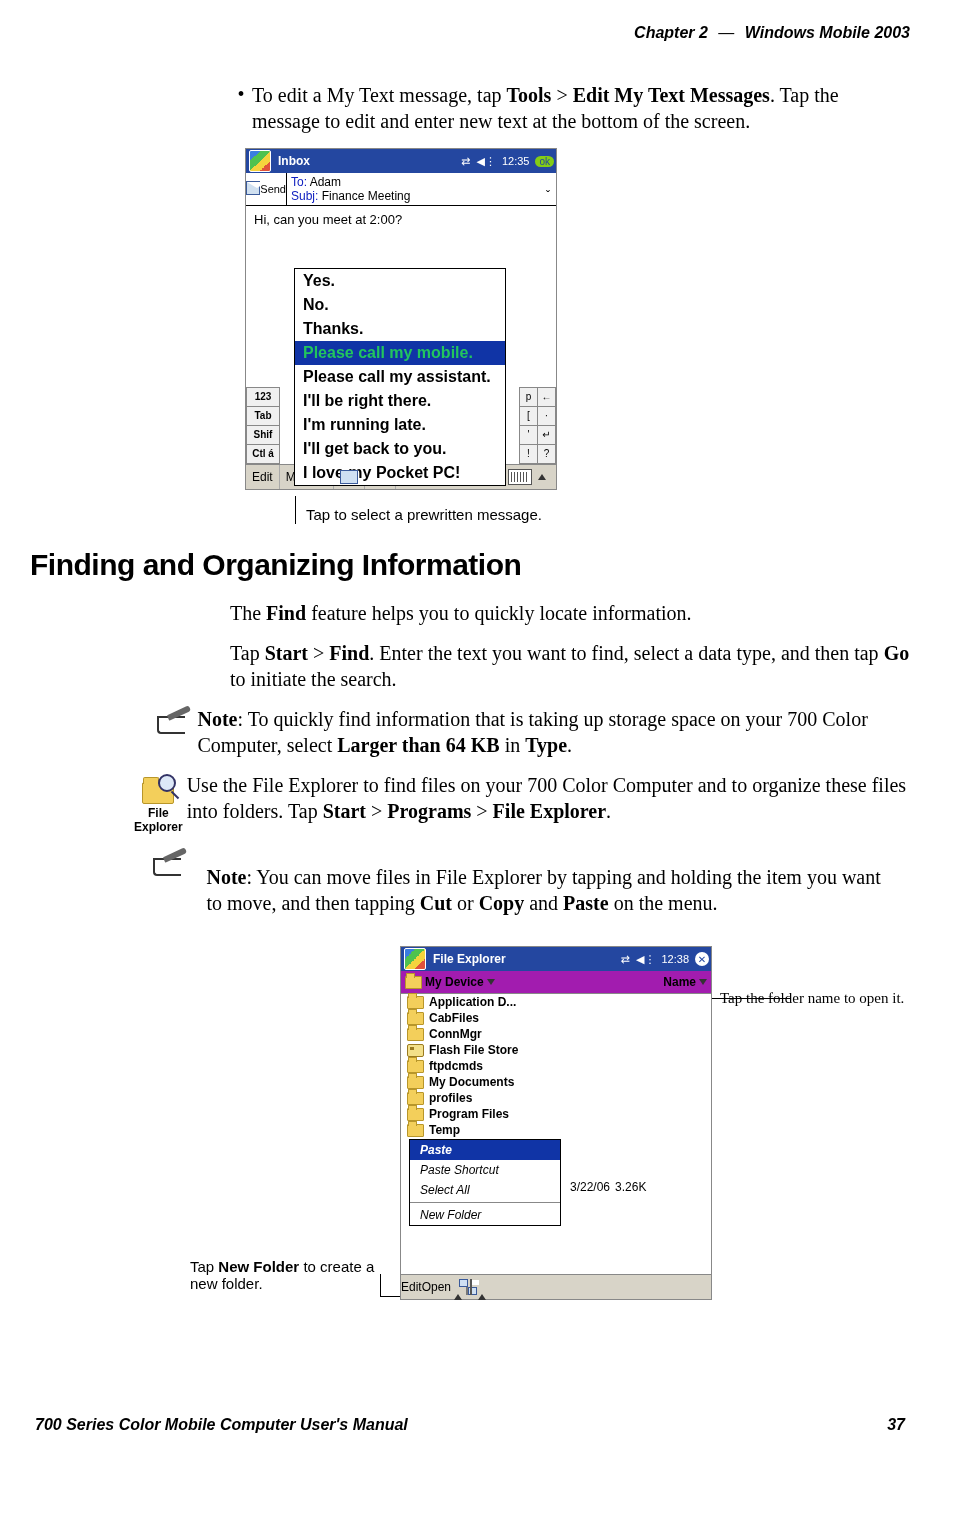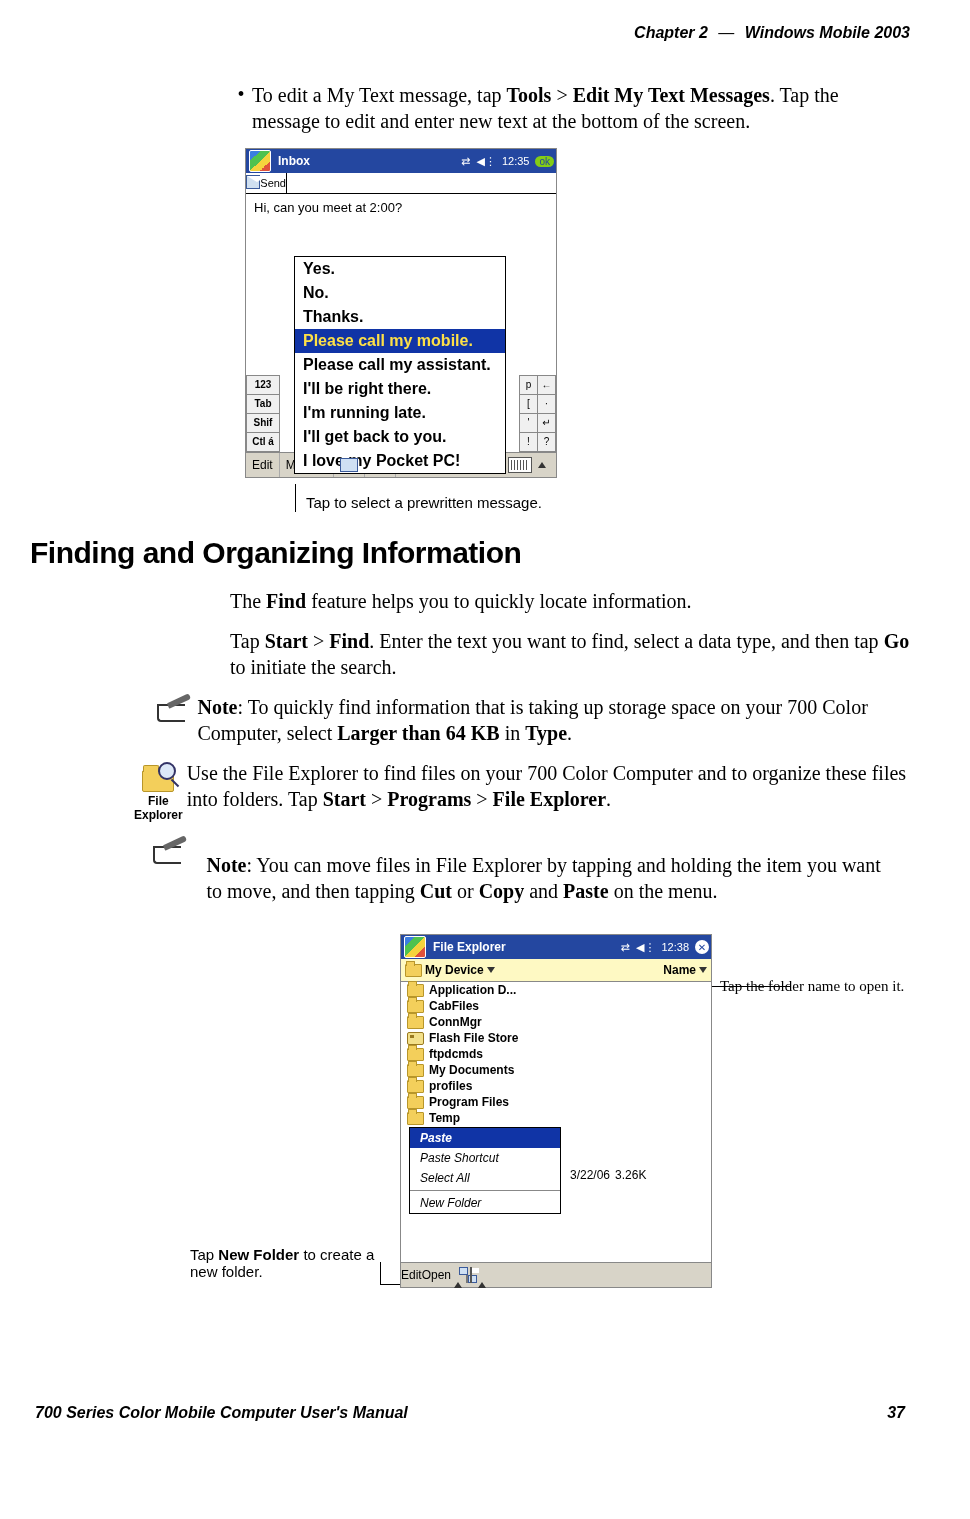--- a/index.html
+++ b/index.html
@@ -73,21 +73,21 @@
   .left-keys { position:absolute; left:0; bottom:0; width:34px; }
   .left-keys div { border:1px solid #888; background:#f0f0f0; font-family:Tahoma,sans-serif; font-size:10px; font-weight:bold; text-align:center; height:18px; line-height:18px; margin-top:-1px; }
   .right-keys { position:absolute; right:0; bottom:0; width:36px; }
   .right-keys .krow { display:flex; }
   .right-keys .kcell { flex:1; border:1px solid #888; background:#f0f0f0; font-family:Tahoma,sans-serif; font-size:10px; text-align:center; height:18px; line-height:18px; margin-left:-1px; margin-top:-1px; }
   .popup {
     position:absolute; left:48px; top:0; width:210px; border:1px solid #000; background:#fff;
     font-family: Tahoma, sans-serif; font-size:16px;
   }
   .popup .item { padding:3px 8px; font-weight:bold; }
-  .popup .item.sel { background:#1034a6; color:#fde047; }
+  .popup .item.sel { background:#1034a6; color:#22c55e; }
   .bottombar {
     background:#d8d4c8; height:24px; display:flex; align-items:center;
     font-family: Tahoma, sans-serif; font-size:12px; border-top:1px solid #888;
   }
   .bottombar .bbtn { padding:0 6px; border-right:1px solid #aaa; height:24px; display:flex; align-items:center; }
   .bottombar .spacer { flex:1; }
   .kbd-icon { border:1px solid #555; background:#fff; width:22px; height:14px; margin:0 2px; position:relative; }
   .kbd-icon::before { content:''; position:absolute; inset:2px; background: repeating-linear-gradient(90deg,#555 0 1px,#fff 1px 3px); }
   .up-tri { width:0;height:0;border-left:4px solid transparent;border-right:4px solid transparent;border-bottom:6px solid #333; margin:0 4px; }
   .callout-line { display:flex; align-items:flex-start; margin-left:65px; margin-bottom:24px; }
@@ -110,21 +110,21 @@
   .note-pencil::before { content:''; position:absolute; left:0; bottom:0; width:26px; height:14px; border:2px solid #333; border-right:none; border-radius: 0 0 0 4px; }
   .note-pencil::after { content:''; position:absolute; right:0; top:0; width:24px; height:6px; background:#666; transform: rotate(-25deg); border-radius:1px 3px 3px 1px; }
   .fe-icon-cell { width: 90px; margin-left:-100px; text-align:center; font-family: Tahoma, sans-serif; font-size:12px; font-weight:bold; padding-top:2px; }
   .fe-folder-mag { width:36px; height:30px; margin:0 auto 2px auto; position:relative; }
   .fe-folder-mag .folder { position:absolute; left:2px; bottom:0; width:30px; height:20px; background:#f3cf5b; border:1px solid #b8962a; border-radius:2px; }
   .fe-folder-mag .folder::before { content:''; position:absolute; top:-6px; left:0; width:14px; height:6px; background:#f3cf5b; border:1px solid #b8962a; border-bottom:none; border-radius:2px 2px 0 0; }
   .fe-folder-mag .mag { position:absolute; right:0; top:0; width:14px; height:14px; border:2px solid #336; border-radius:50%; background:#dde8f7; }
   .fe-folder-mag .mag::after { content:''; position:absolute; right:-6px; bottom:-6px; width:10px; height:2px; background:#336; transform: rotate(45deg); }
   .fe-screenshot-block { position:relative; margin-top:10px; height:420px; }
   .fe-frame { position:absolute; left:170px; top:0; width:310px; border:1px solid #888; }
-  .fe-subbar { background:#fef9c3; height:22px; display:flex; align-items:center; font-family:Tahoma,sans-serif; font-size:12px; border-bottom:1px solid #888; }
+  .fe-subbar { background:#a21caf; height:22px; display:flex; align-items:center; font-family:Tahoma,sans-serif; font-size:12px; border-bottom:1px solid #888; }
   .fe-subbar .left { display:flex; align-items:center; gap:3px; padding-left:4px; font-weight:bold; color:#000; }
   .fe-subbar .right { margin-left:auto; display:flex; align-items:center; gap:3px; padding-right:4px; font-weight:bold; }
   .dn-tri { width:0;height:0;border-left:4px solid transparent;border-right:4px solid transparent;border-top:6px solid #333; }
   .fe-list { background:#fff; font-family:Tahoma,sans-serif; font-size:12px; }
   .fe-row { display:flex; align-items:center; padding:1px 6px; gap:5px; font-weight:bold; }
   .fldr-ico { width:15px; height:11px; background:#f3cf5b; border:1px solid #b8962a; position:relative; border-radius:1px; }
   .fldr-ico::before { content:''; position:absolute; top:-4px; left:0; width:7px; height:4px; background:#f3cf5b; border:1px solid #b8962a; border-bottom:none; border-radius:1px 1px 0 0; }
   .card-ico { width:15px; height:11px; background:#f3e08a; border:1px solid #9a7a20; border-radius:2px; position:relative; }
   .card-ico::before{ content:''; position:absolute; left:2px; top:2px; width:4px; height:3px; background:#9a7a20; }
   .cfg-ico { width:14px; height:14px; background:#eee; border:1px solid #777; position:relative; }
@@ -186,20 +186,25 @@
           <span>◀⋮</span>
           <span>12:35</span>
           <span class="ok-badge">ok</span>
         </div>
       </div>
       <div class="inbox-body">
         <div class="inbox-head">
           <div class="send-btn">
             <div class="send-icon"></div>
             <span>Send</span>
+          </div>
+          <div class="head-fields">
+            <div><span class="lbl">To:</span> <span>Adam</span></div>
+            <div><span class="lbl">Subj:</span> <span>Finance Meeting</span></div>
+            <span class="chev">ˇ</span>
           </div>
         </div>
         <div class="msg-area">Hi, can you meet at 2:00?</div>
         <div class="mytext-popup-wrap">
           <div class="left-keys">
             <div>123</div>
             <div>Tab</div>
             <div>Shif</div>
             <div>Ctl á</div>
           </div>

